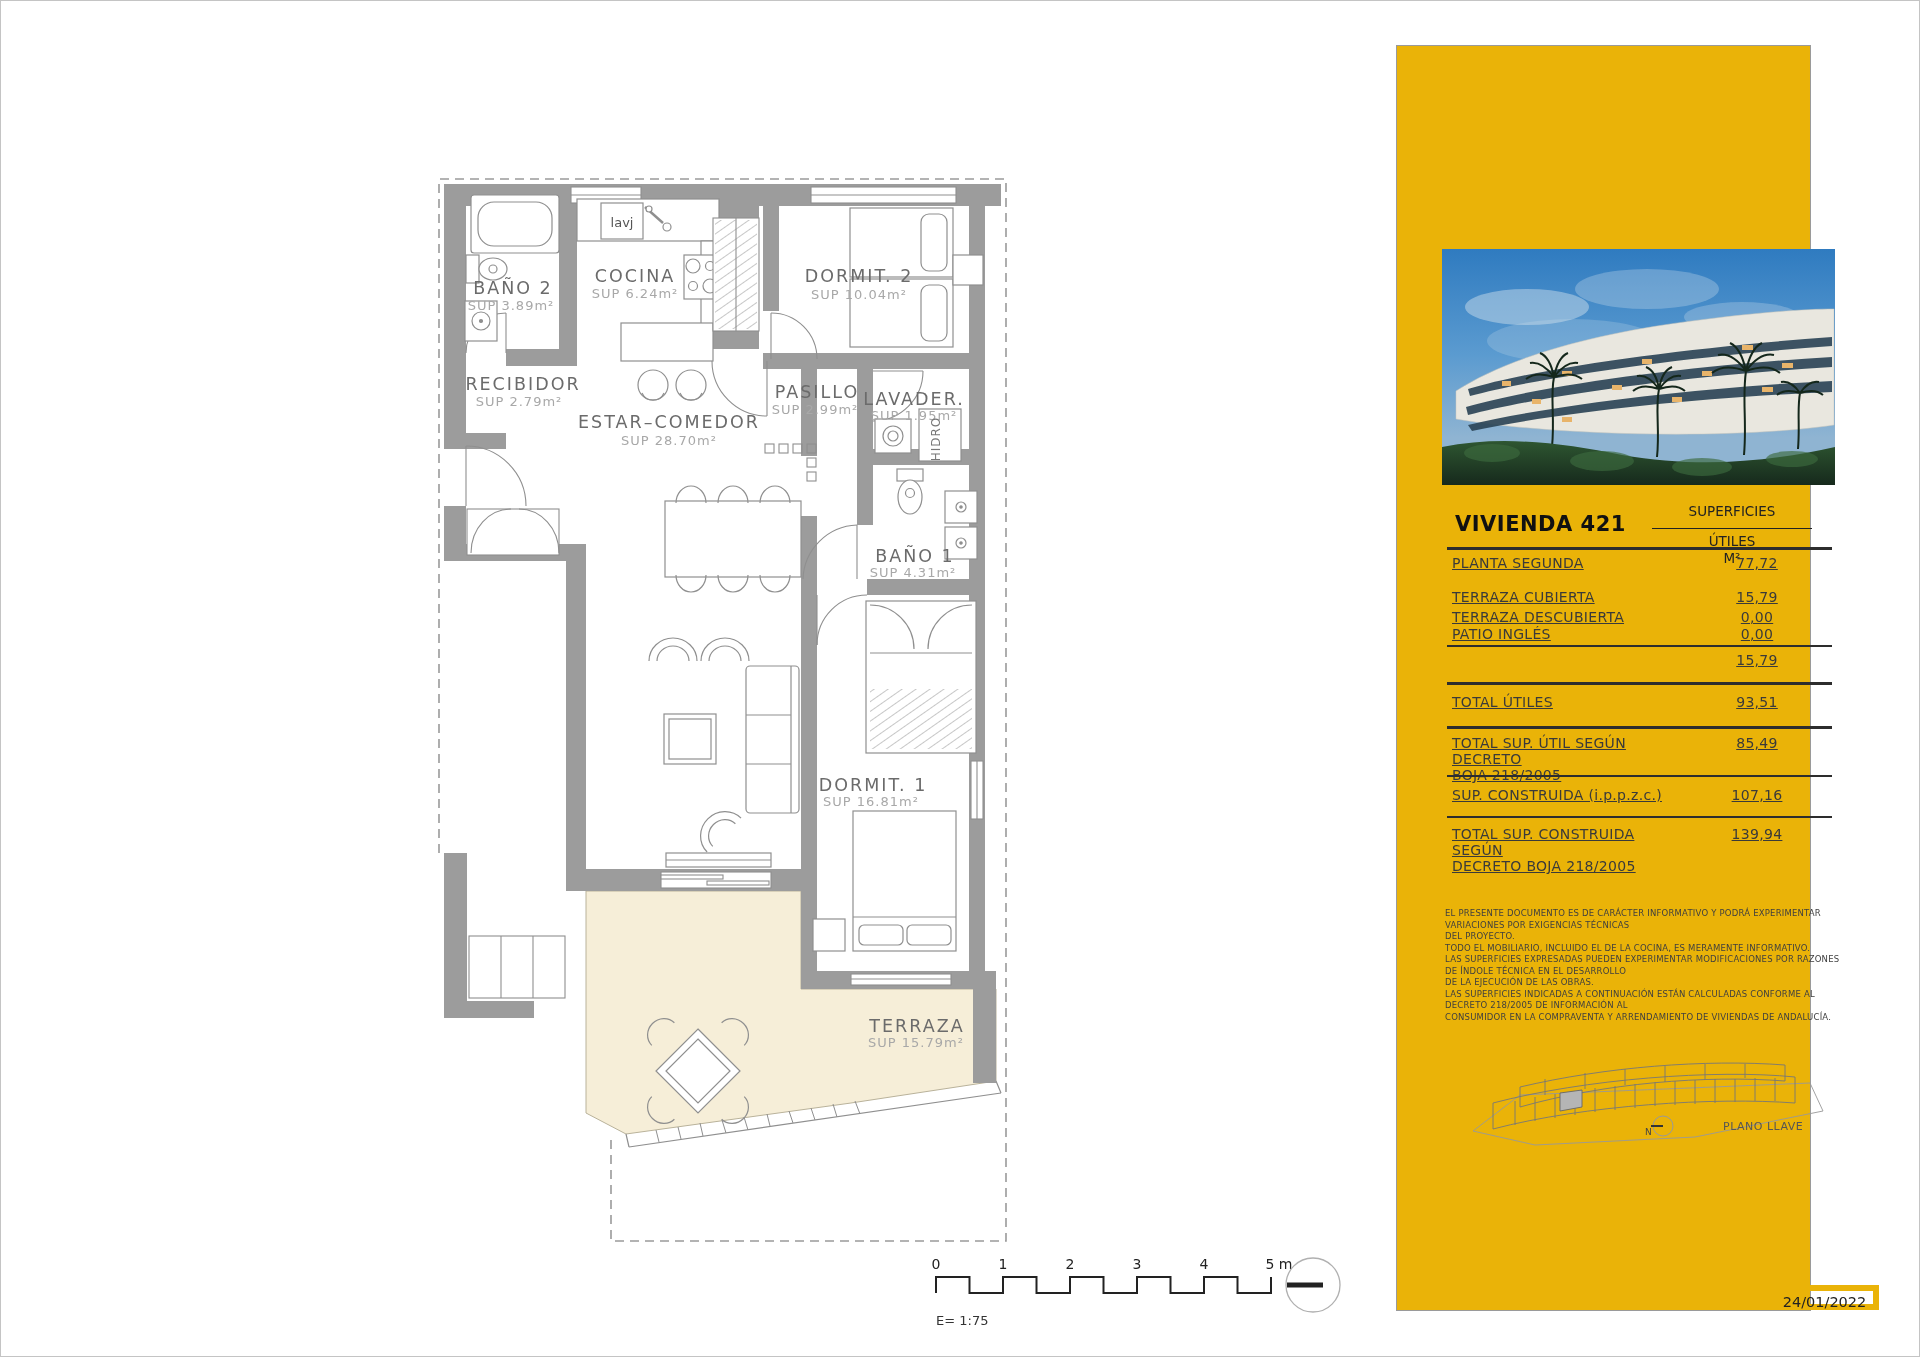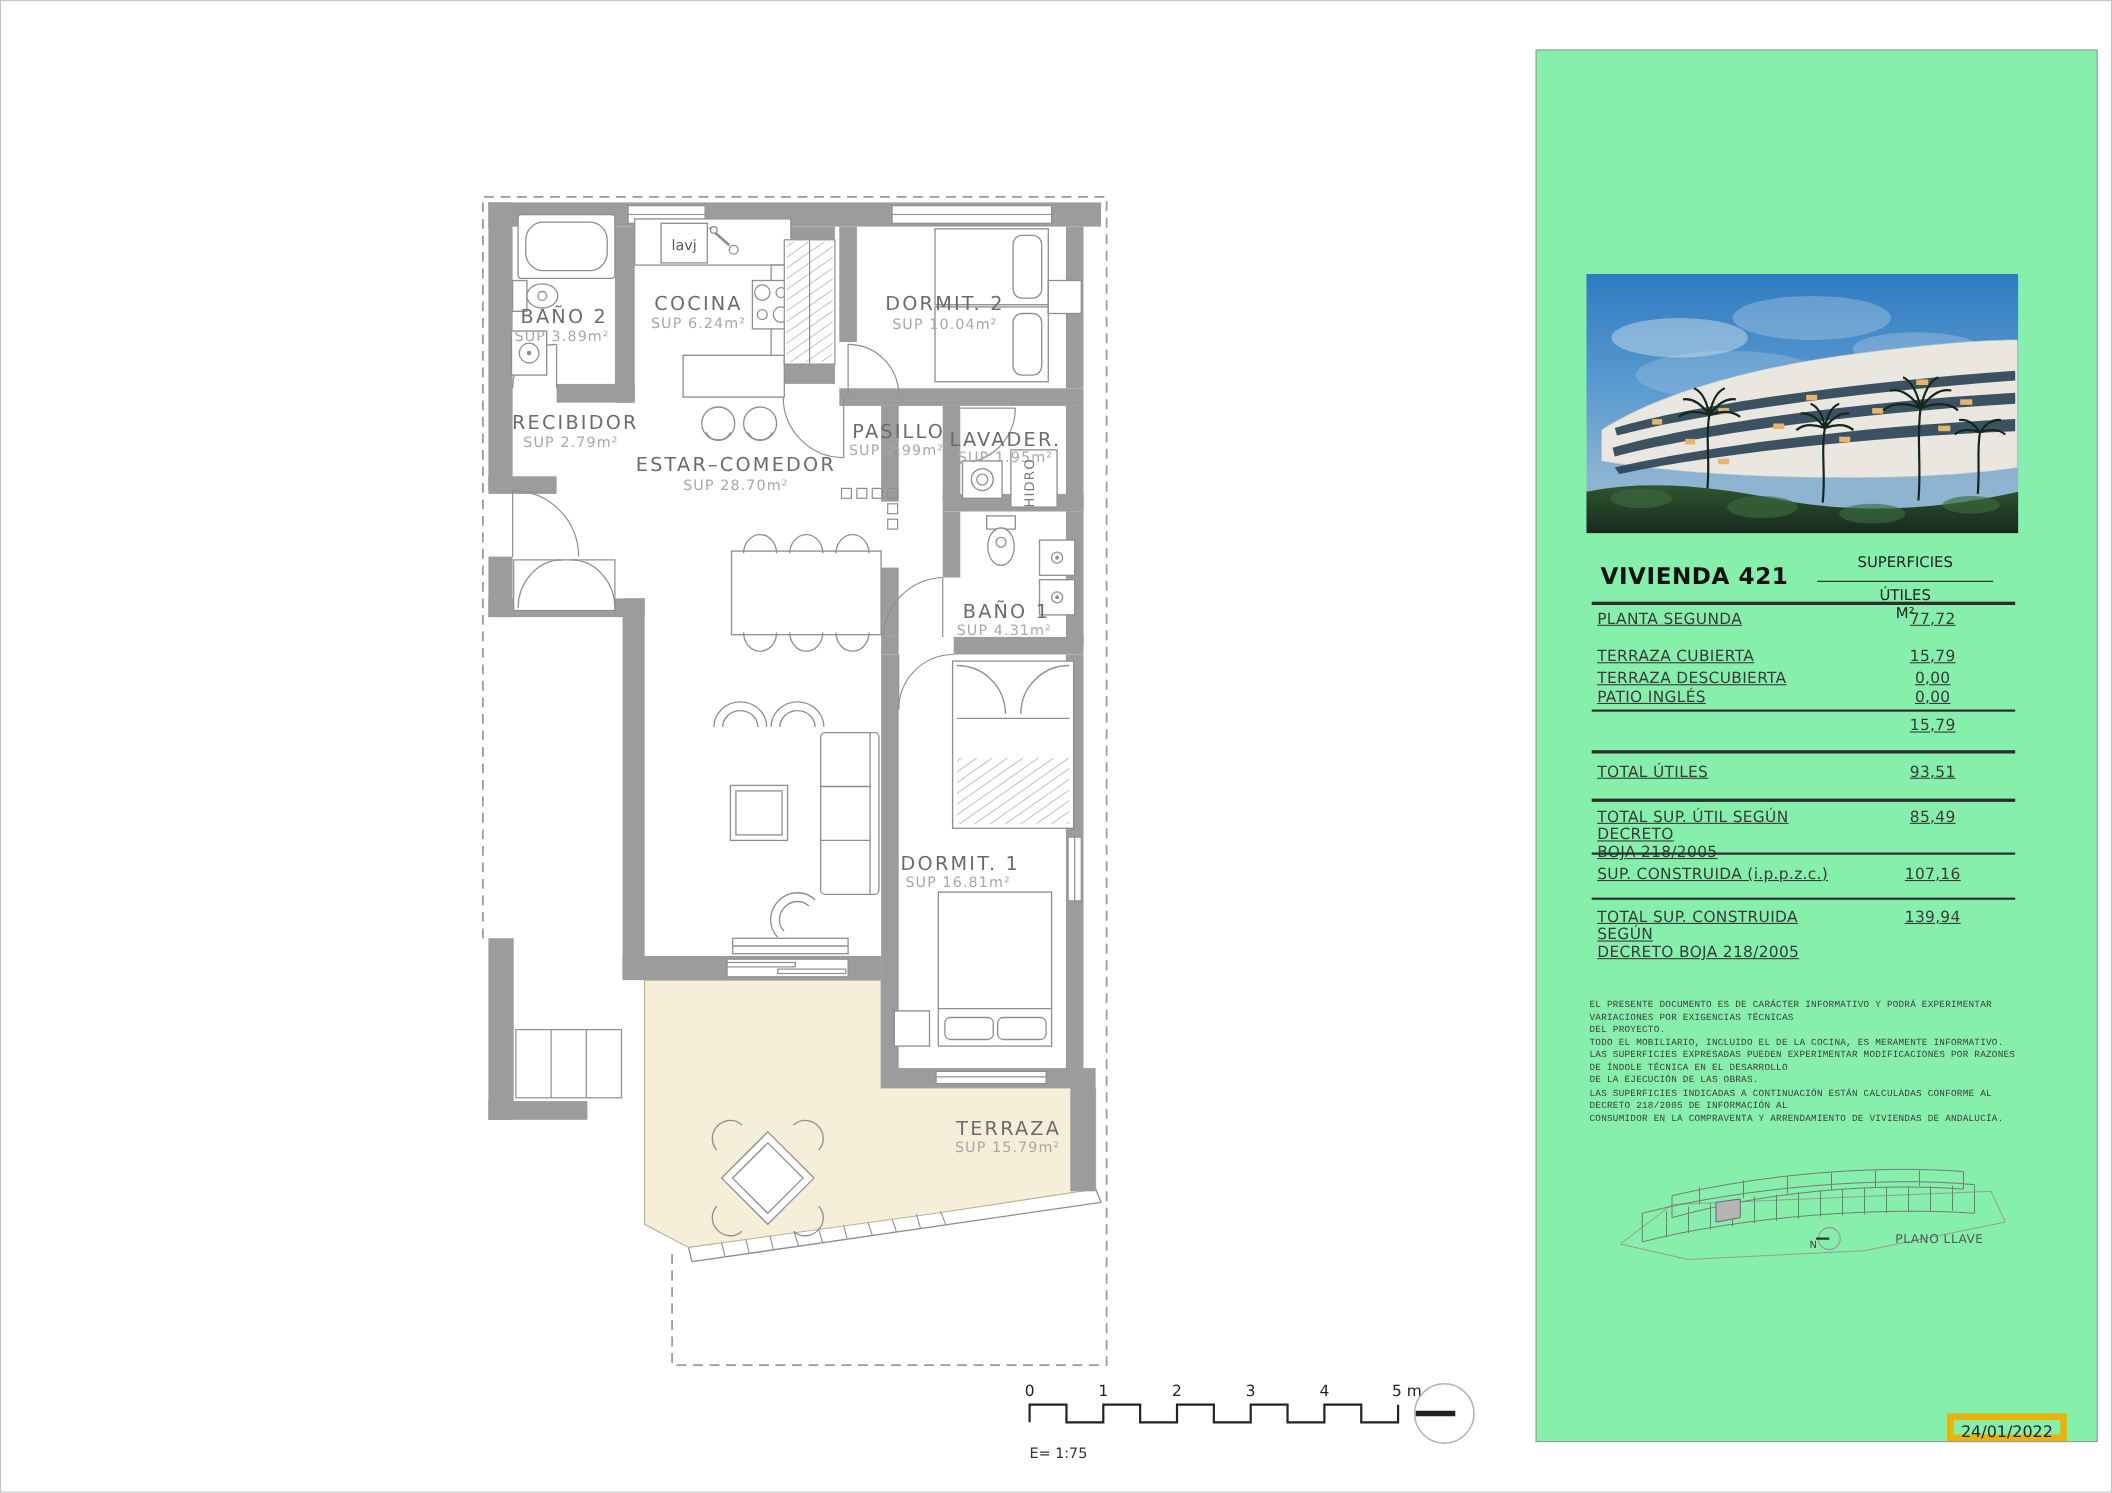--- a/index.html
+++ b/index.html
@@ -5,37 +5,37 @@
   html,body{margin:0;padding:0;background:#e8e8e8;}
   .page{position:relative;width:1920px;height:1357px;background:#ffffff;
         border:1px solid #c4c4c4;box-sizing:border-box;overflow:hidden;
         font-family:"DejaVu Sans",sans-serif;}
   .abs{position:absolute;}
   svg text{font-family:"DejaVu Sans",sans-serif;}
   .room-name{font-size:17.5px;fill:#6b6b6b;letter-spacing:2px;}
   .room-sup{font-size:13px;fill:#a8a8a8;letter-spacing:1px;}
   .small-note{font-size:13px;fill:#555;}
   
-  .panel{position:absolute;left:1395px;top:44px;width:511px;height:1266px;
-         border:1.5px solid #9a9a9a;background:#86efac;box-sizing:border-box;}
+  .panel{position:absolute;left:1395px;top:44px;width:415px;height:1266px;
+         border:1.5px solid #9a9a9a;background:#eab308;box-sizing:border-box;}
   .pt-title{position:absolute;left:58px;top:466px;font-size:21px;font-weight:bold;
             color:#111;letter-spacing:.5px;}
   .pt-colhead{position:absolute;left:255px;top:457px;width:160px;text-align:center;
               font-size:13.5px;color:#222;}
   .pt-colhead .hd{border-bottom:1.5px solid #222;padding-bottom:9px;margin-bottom:4px;}
   .pt-colhead .sub{line-height:17px;}
   .rule{position:absolute;left:50px;width:385px;background:#2d2d2d;}
   .rule.thick{height:2.5px;}
   .rule.thin{height:1.5px;}
   .trow{position:absolute;left:55px;width:380px;display:flex;
         justify-content:space-between;font-size:14px;color:#3a3a3a;letter-spacing:.3px;text-decoration:underline;}
   .trow .lbl{width:220px;line-height:16px;}
   .trow .val{width:150px;text-align:center;}
   .disc{position:absolute;left:48px;top:862px;width:395px;font-size:8.5px;
-        line-height:11.5px;color:#3f3f3f;letter-spacing:.2px;font-family:Liberation Mono, monospace;}
+        line-height:11.5px;color:#3f3f3f;letter-spacing:.2px;}
   .datebox{position:absolute;left:373px;top:1239px;width:109px;height:25px;
            border:6px solid #eab308;box-sizing:border-box;text-align:center;
            font-size:14.5px;color:#222;line-height:23px;}
   .keyplan-wrap{position:absolute;left:68px;top:985px;width:370px;height:145px;}
   .photo-wrap{position:absolute;left:45px;top:203px;width:393px;height:236px;overflow:hidden;}
 </style>
 </head>
 <body>
 
 <div class="page">

